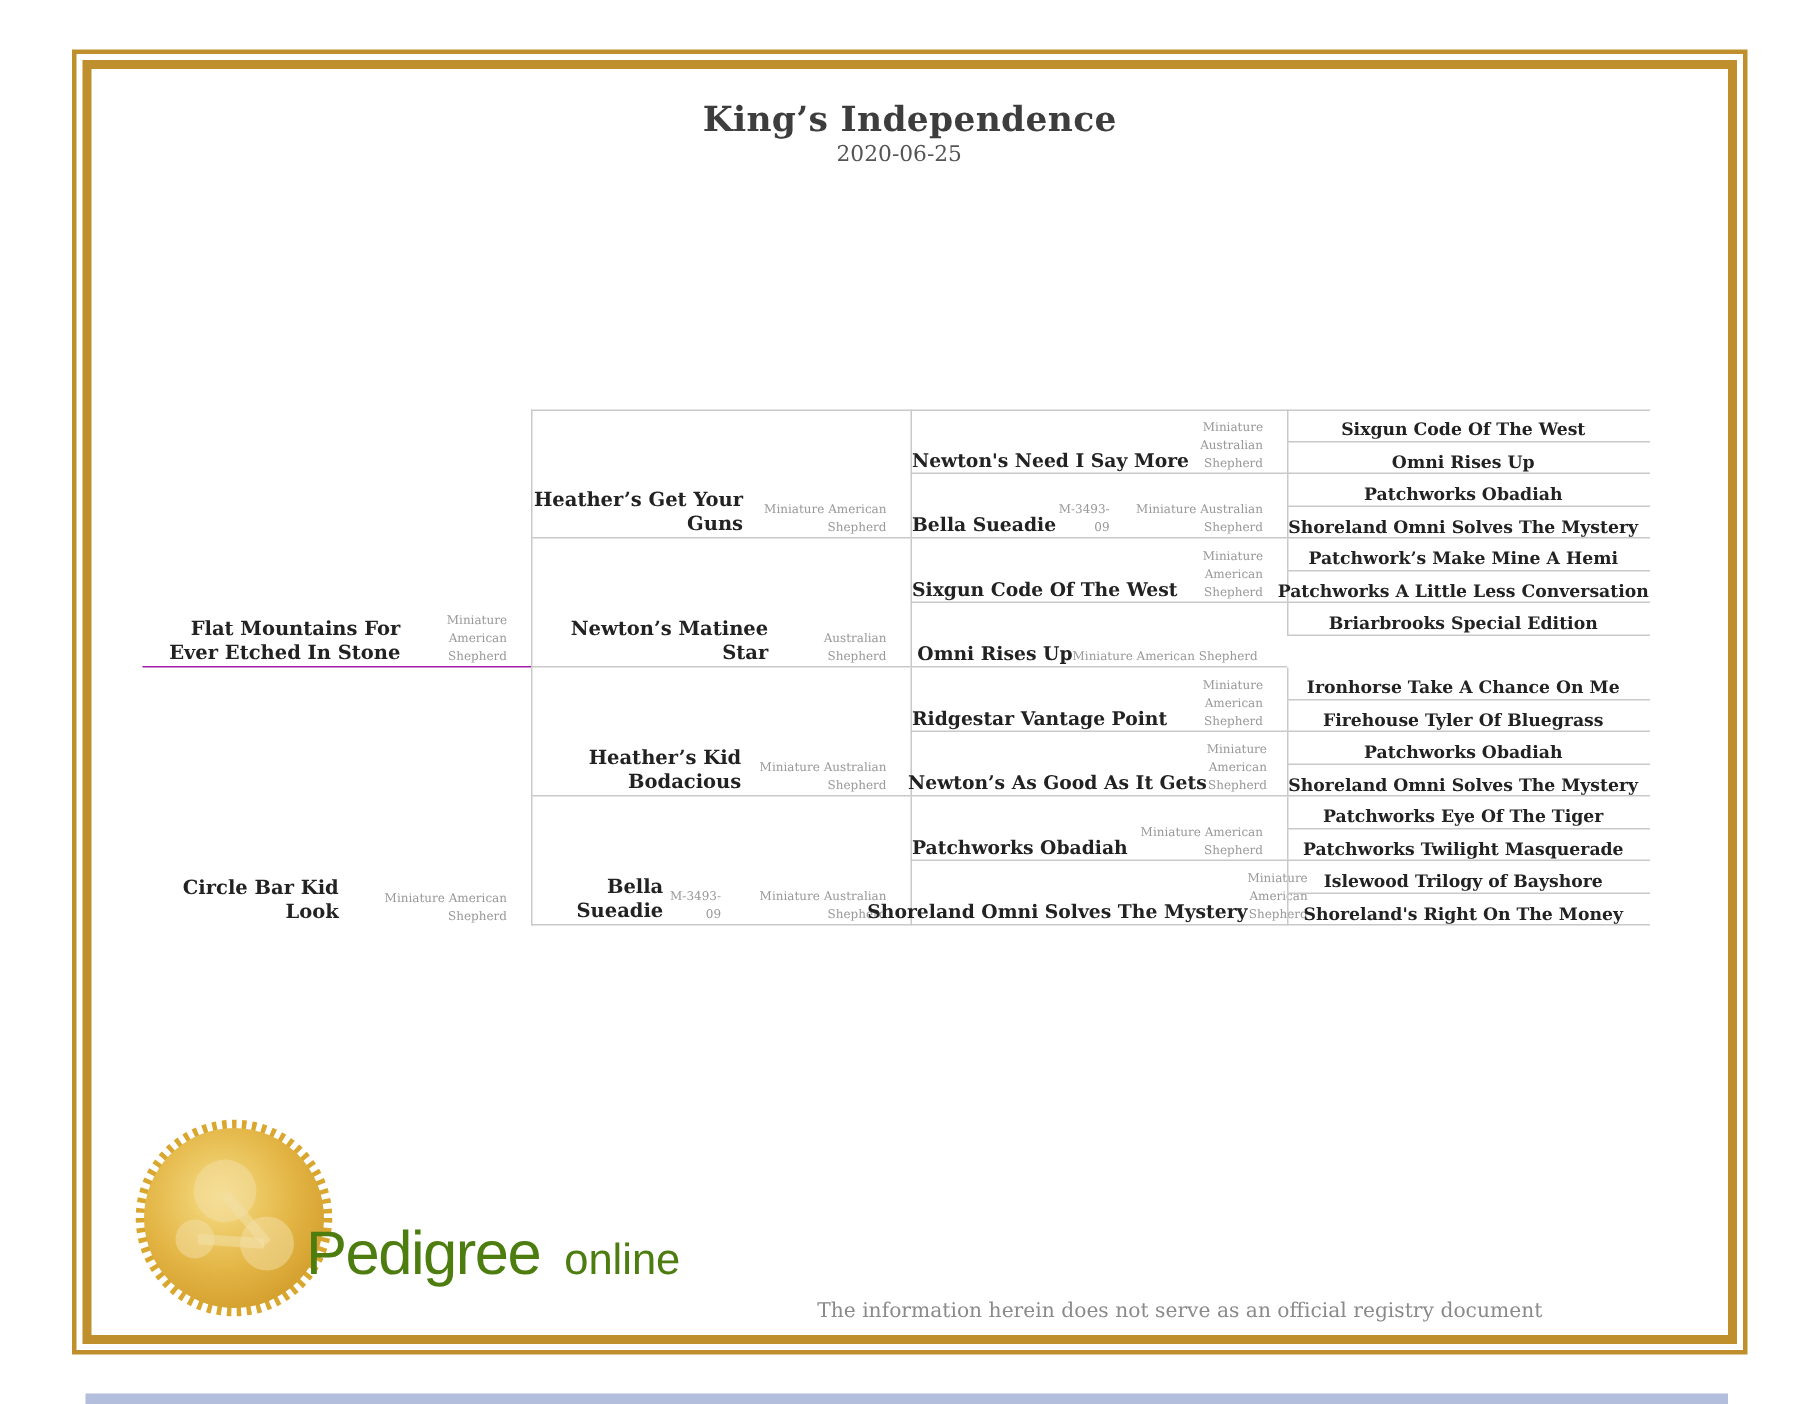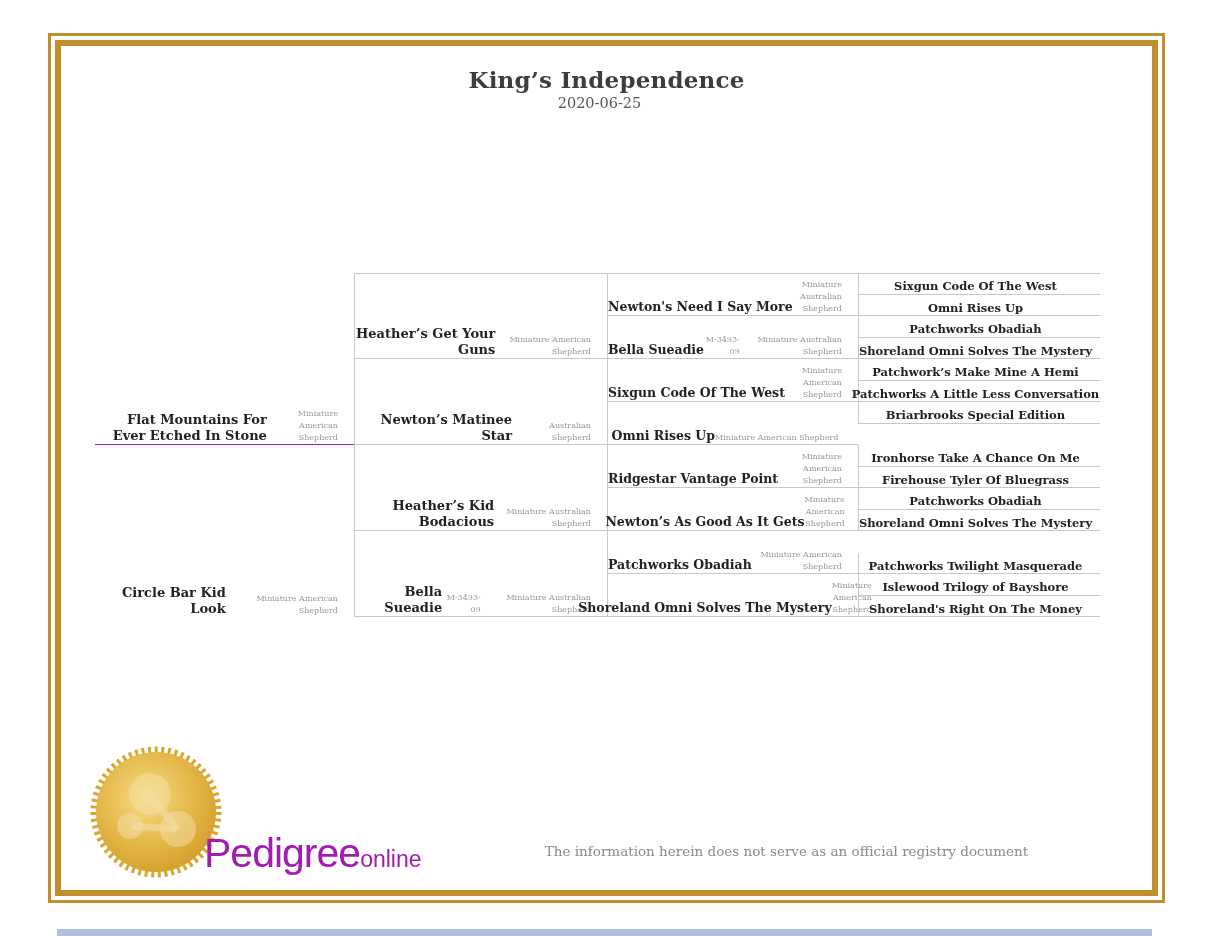--- a/index.html
+++ b/index.html
@@ -41,25 +41,25 @@
   .nm{font-weight:bold;color:#222;line-height:1.25;cursor:pointer;}
   .f1{font-size:13px;}
   .f2{font-size:13px;text-align:right;}
   .f3{font-size:12.5px;white-space:nowrap;}
   .f4{font-size:11.5px;white-space:nowrap;}
   .rg,.bd{font-size:8px;color:#989898;line-height:1.5;}
   .rg:empty,.bd:empty{display:none;}
 
   
   .seal{position:absolute;left:86px;top:742px;width:140px;height:140px;}
-  .logo{position:absolute;left:204px;top:830px;display:flex;align-items:baseline;
-        font-family:"Liberation Sans","DejaVu Sans",sans-serif;color:#a21caf;text-align:center;}
+  .logo{position:absolute;left:204px;top:812px;display:flex;align-items:baseline;
+        font-family:"Liberation Sans","DejaVu Sans",sans-serif;color:#4d7c0f;text-align:center;}
   .logo-main{font-size:41px;letter-spacing:-1px;}
-  .logo-sub{font-size:23px;margin-left:0;letter-spacing:0;}
-  .disclaimer{position:absolute;top:843px;left:420px;width:733px;text-align:center;
+  .logo-sub{font-size:29px;margin-left:16px;letter-spacing:0;}
+  .disclaimer{position:absolute;top:866px;left:420px;width:733px;text-align:center;
               font-size:13.5px;color:#8a8a8a;}
   .bottom-strip{position:absolute;left:57px;top:929px;width:1095px;height:7px;background:#b3bedd;}
 </style>
 </head>
 <body>
 
 <div class="page">
 
   <div class="frame">
     <div class="frame-inner"></div>
@@ -168,20 +168,23 @@
       <div class="nm f4">Ironhorse Take A Chance On Me</div>
     </div>
     <div class="cell c4 bb" style="grid-column:4;grid-row:10">
       <div class="nm f4">Firehouse Tyler Of Bluegrass</div>
     </div>
     <div class="cell c4 bb" style="grid-column:4;grid-row:11">
       <div class="nm f4">Patchworks Obadiah</div>
     </div>
     <div class="cell c4 bb" style="grid-column:4;grid-row:12">
       <div class="nm f4">Shoreland Omni Solves The Mystery</div>
+    </div>
+    <div class="cell c4 bb" style="grid-column:4;grid-row:13">
+      <div class="nm f4">Patchworks Eye Of The Tiger</div>
     </div>
     <div class="cell c4 bb" style="grid-column:4;grid-row:14">
       <div class="nm f4">Patchworks Twilight Masquerade</div>
     </div>
     <div class="cell c4 bb" style="grid-column:4;grid-row:15">
       <div class="nm f4">Islewood Trilogy of Bayshore</div>
     </div>
     <div class="cell c4 bb" style="grid-column:4;grid-row:16">
       <div class="nm f4">Shoreland's Right On The Money</div>
     </div>

